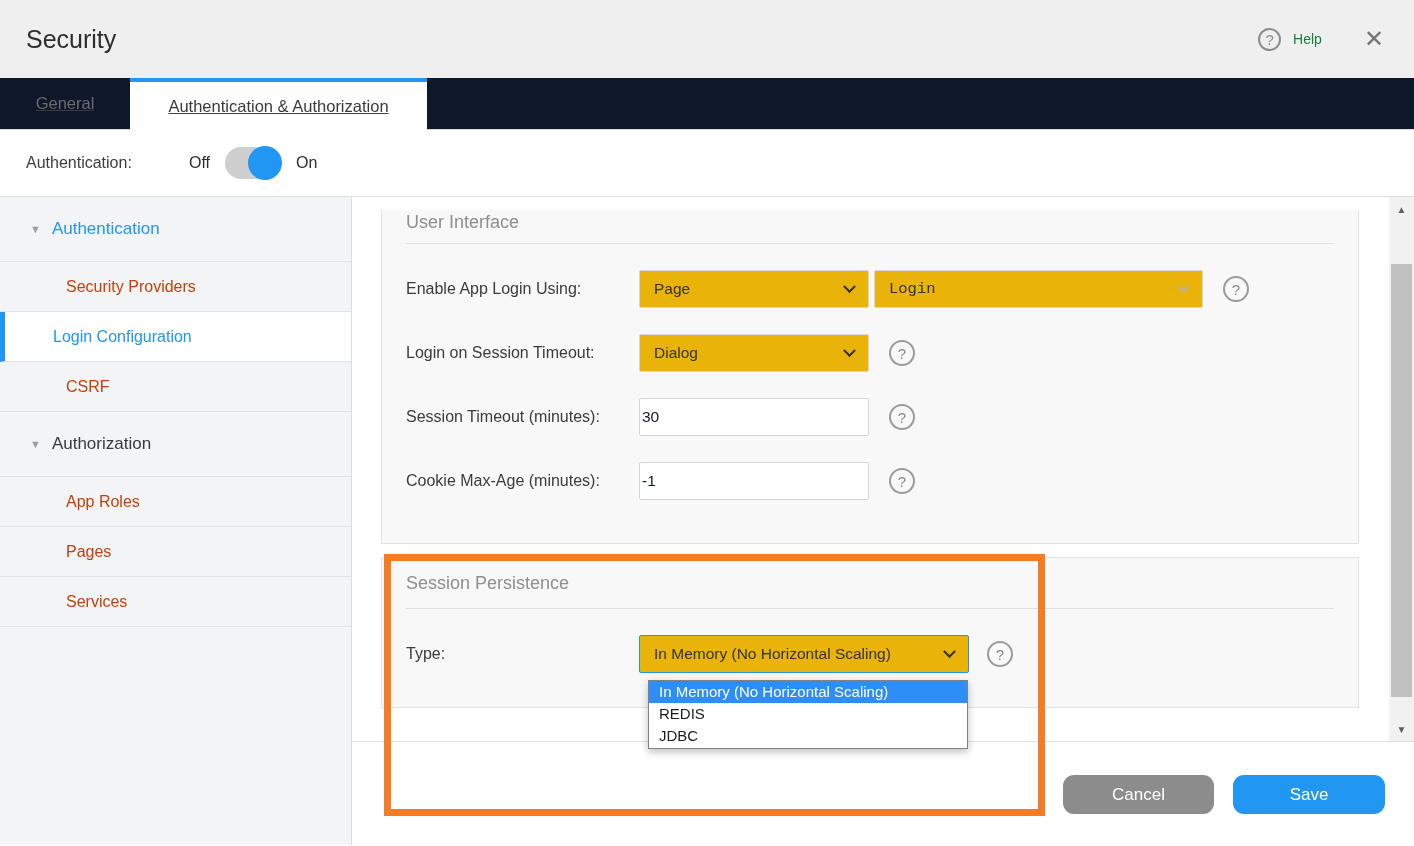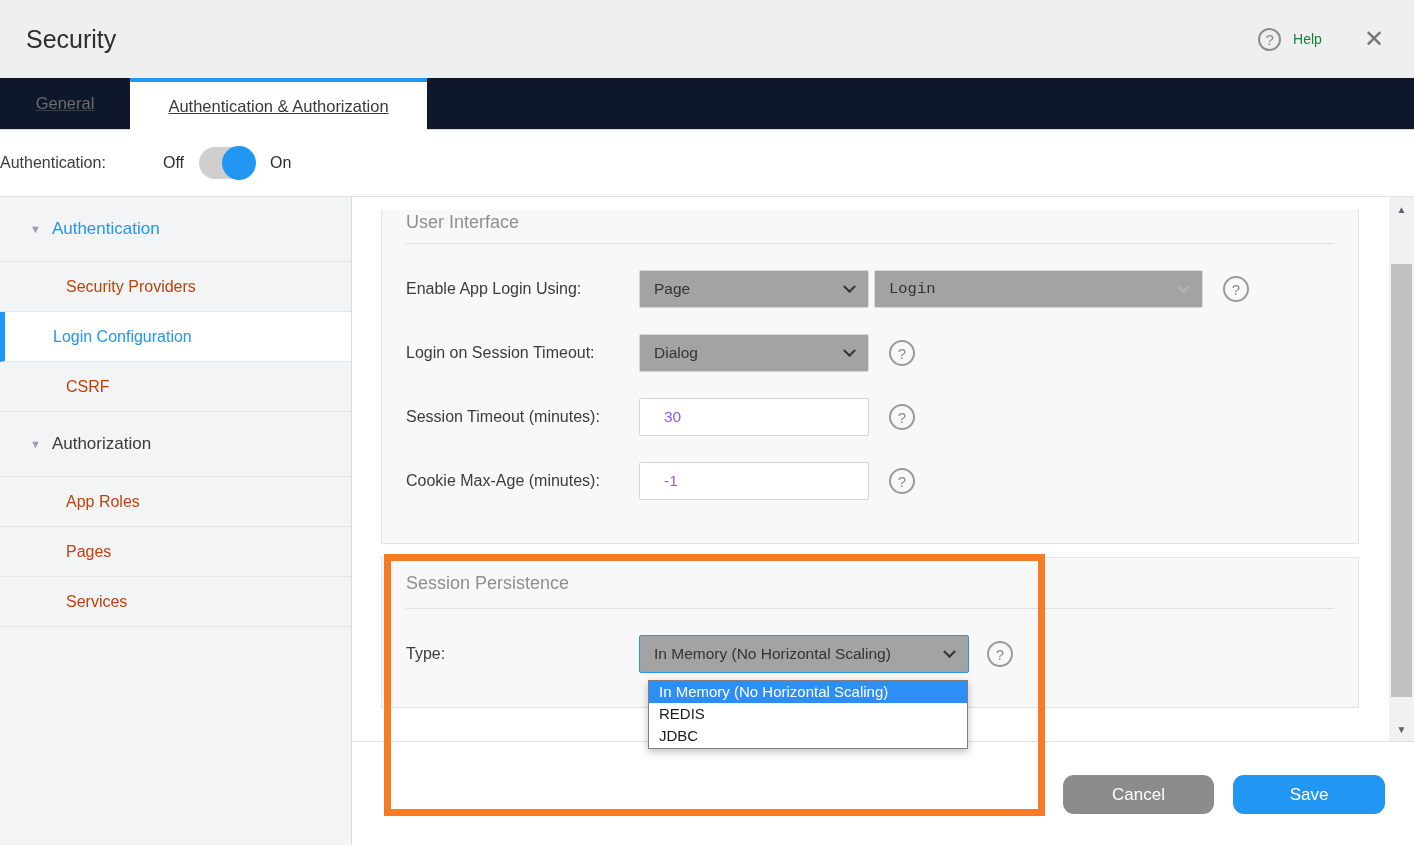--- a/index.html
+++ b/index.html
@@ -16,21 +16,21 @@
   .hdr-close { font-size:24px; color:#757575; margin-left:30px; cursor:pointer; }
 
   
   .tabrow { height:52px; background:#0f172a; border-bottom:1px solid #d9d9d9; display:flex; position:relative;text-decoration:underline; }
   .tab { display:grid; place-items:center; font-size:16.5px; color:#6b6b6b; cursor:pointer; }
   .tab.general { width:130px; }
   .tab.active { width:297px; background:#fff; color:#3a3a3a; border-top:4px solid #2196f3;
                 margin-bottom:-1px; z-index:2; }
 
   
-  .authrow { height:67px; background:#fff; border-bottom:1px solid #e0e0e0; display:flex; align-items:center; }
+  .authrow { height:67px; background:#fff; border-bottom:1px solid #e0e0e0; display:flex; align-items:center; padding-left:26px; }
   .authrow-label { font-size:16px; color:#3c3c3c; width:163px; }
   .tgl-off, .tgl-on { font-size:16px; color:#2e2e2e; }
   .toggle { width:56px; height:32px; background:#cfcfcf; border-radius:16px; position:relative; margin:0 15px; cursor:pointer; }
   .toggle .knob { position:absolute; right:-1px; top:-1px; width:34px; height:34px; border-radius:50%; background:#2196f3; }
 
   
   .main { display:flex; height:648px; }
 
   .sidebar { width:352px; background:#f3f4f6; border-right:1px solid #dcdcdc; }
   .side-row { border-bottom:1px solid #e4e4e4; display:flex; align-items:center; cursor:pointer; }
@@ -47,31 +47,31 @@
   .panel { position:absolute; left:29px; width:978px; background:#f8f8f8; border:1px solid #e3e3e3; padding:0 24px; }
   .panel-ui { top:13px; height:334px; border-top:none; }
   .panel-sp { top:360px; height:151px; }
   .panel-title { font-size:18px; color:#8f8f8f; }
   .panel-ui .panel-title { padding-top:2px; height:33px; }
   .panel-sp .panel-title { padding-top:15px; height:50px; }
   .panel-divider { border-bottom:1px solid #e1e1e1; }
 
   .frow { display:flex; align-items:center; height:38px; margin-top:26px; }
   .flabel { width:233px; font-size:16px; color:#3c3c3c; }
-  .ctl { height:38px; background:#a3a3a3; border:1px solid #d6d6d6; border-radius:2px; display:flex;
+  .ctl { height:38px; background:#eab308; border:1px solid #d6d6d6; border-radius:2px; display:flex;
          align-items:center; justify-content:space-between; padding:0 14px; font-size:15.5px; color:#333; cursor:pointer; }
   .ctl.w230 { width:230px; }
   .ctl.w329 { width:329px; margin-left:5px;font-family:Liberation Mono, monospace; }
   .ctl.w330 { width:330px; }
   .ctl.focused { border:1px solid #2196f3; }
   .chev { width:9px; height:9px; border-right:2px solid #333; border-bottom:2px solid #333;
           transform:rotate(45deg) translate(-2px,-2px); flex:none; }
   .chev.gray { border-color:#b3b3b3; }
   .tbox { width:230px; height:38px; background:#fff; border:1px solid #d6d6d6; border-radius:2px;
-          padding:0 24px; font-size:15.5px; color:#8b5cf6; font-family:"Liberation Sans", sans-serif; }
+          padding:0 2px; font-size:15.5px; color:#0f172a; font-family:"Liberation Sans", sans-serif; }
   .help { margin-left:20px; width:26px; height:26px; border:2px solid #9b9b9b; border-radius:50%;
           color:#8a8a8a; display:grid; place-items:center; font-size:15px; cursor:pointer; flex:none; }
 
   
   .droplist { position:absolute; left:296px; top:483px; width:320px; background:#fff;
               border:1px solid #808080; box-shadow:0 3px 8px rgba(0,0,0,.25); z-index:5; padding-bottom:1px; }
   .dropopt { height:22px; line-height:22px; padding-left:10px; font-size:15px; color:#1c1c1c; cursor:pointer;
              white-space:nowrap; overflow:hidden; }
   .dropopt.sel { background:#2d8ef8; color:#fff; }
 

